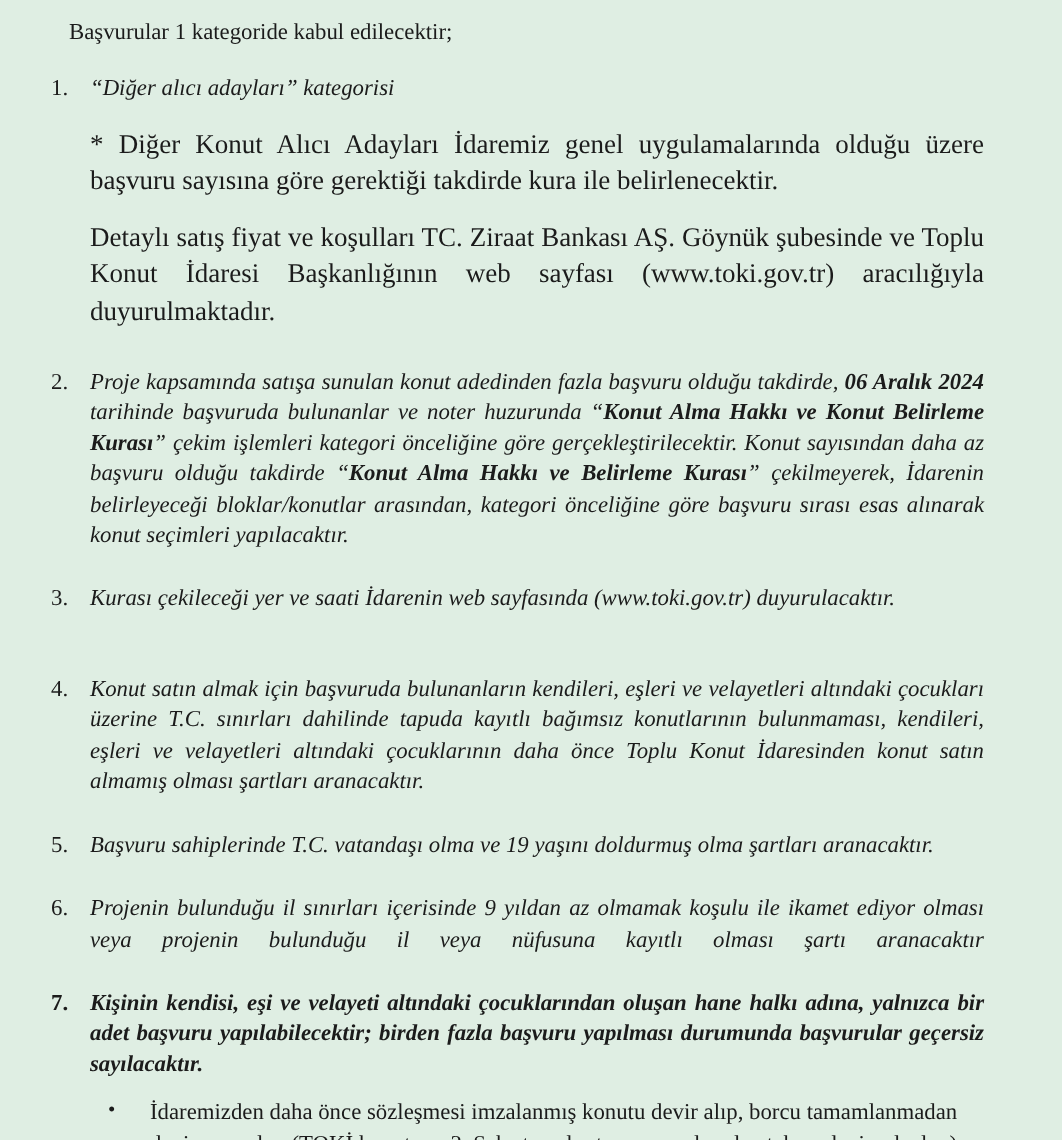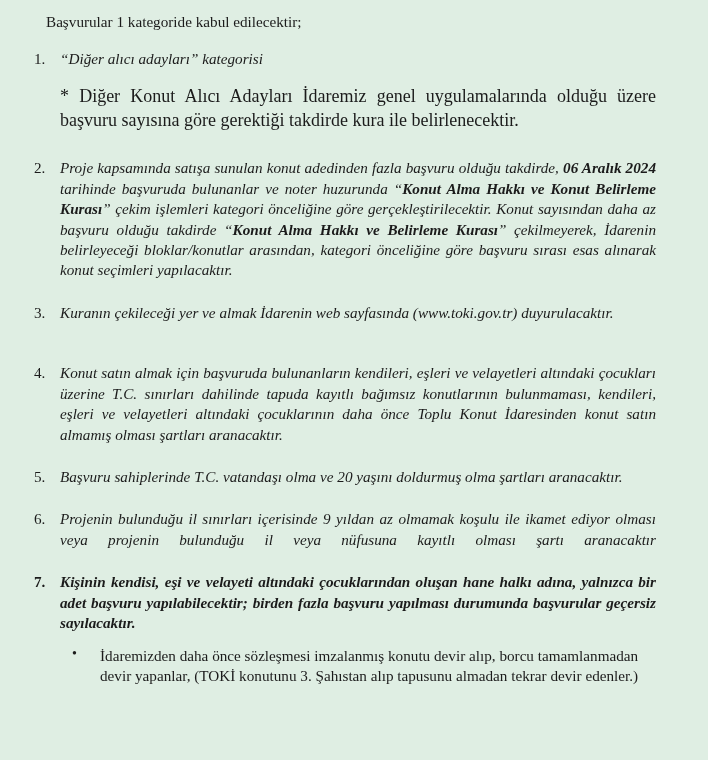--- a/index.html
+++ b/index.html
@@ -116,41 +116,42 @@
 
   <ol class="numlist">
 
     <li style="margin-top:17px;">
       <span class="marker">1.</span>
       <span class="body">“Diğer alıcı adayları” kategorisi</span>
     </li>
   </ol>
 
   <p class="subpara">* Diğer Konut Alıcı Adayları İdaremiz genel uygulamalarında olduğu üzere başvuru sayısına göre gerektiği takdirde kura ile belirlenecektir.</p>
+  <p class="subpara">Detaylı satış fiyat ve koşulları TC. Ziraat Bankası AŞ. Göynük şubesinde ve Toplu Konut İdaresi Başkanlığının web sayfası (www.toki.gov.tr) aracılığıyla duyurulmaktadır.</p>
 
   <ol class="numlist">
 
     <li class="gap-xl">
       <span class="marker">2.</span>
       <span class="body"><span>Proje kapsamında satışa sunulan konut adedinden fazla başvuru olduğu takdirde, </span><span style="font-weight: bold;">06 Aralık 2024</span><span> tarihinde başvuruda bulunanlar ve noter huzurunda “</span><span style="font-weight: bold;">Konut Alma Hakkı ve Konut Belirleme Kurası</span><span>” çekim işlemleri kategori önceliğine göre gerçekleştirilecektir. Konut sayısından daha az başvuru olduğu takdirde “</span><span style="font-weight: bold;">Konut Alma Hakkı ve Belirleme Kurası</span><span>” çekilmeyerek, İdarenin belirleyeceği bloklar/konutlar arasından, kategori önceliğine göre başvuru sırası esas alınarak konut seçimleri yapılacaktır.</span></span>
     </li>
 
     <li class="gap-md">
       <span class="marker">3.</span>
-      <span class="body">Kuranın çekileceği yer ve almak İdarenin web sayfasında (www.toki.gov.tr) duyurulacaktır.</span>
+      <span class="body">Kurası çekileceği yer ve saati İdarenin web sayfasında (www.toki.gov.tr) duyurulacaktır.</span>
     </li>
 
     <li class="gap-lg">
       <span class="marker">4.</span>
       <span class="body">Konut satın almak için başvuruda bulunanların kendileri, eşleri ve velayetleri altındaki çocukları üzerine T.C. sınırları dahilinde tapuda kayıtlı bağımsız konutlarının bulunmaması, kendileri, eşleri ve velayetleri altındaki çocuklarının daha önce Toplu Konut İdaresinden konut satın almamış olması şartları aranacaktır.</span>
     </li>
 
     <li class="gap-md">
       <span class="marker">5.</span>
-      <span class="body">Başvuru sahiplerinde T.C. vatandaşı olma ve 20 yaşını doldurmuş olma şartları aranacaktır.</span>
+      <span class="body">Başvuru sahiplerinde T.C. vatandaşı olma ve 19 yaşını doldurmuş olma şartları aranacaktır.</span>
     </li>
 
     <li class="gap-md just-all">
       <span class="marker">6.</span>
       <span class="body">Projenin bulunduğu il sınırları içerisinde 9 yıldan az olmamak koşulu ile ikamet ediyor olması veya projenin bulunduğu il veya nüfusuna kayıtlı olması şartı aranacaktır</span>
     </li>
 
     <li class="gap-md item-bold">
       <span class="marker">7.</span>
       <span class="body">Kişinin kendisi, eşi ve velayeti altındaki çocuklarından oluşan hane halkı adına, yalnızca bir adet başvuru yapılabilecektir; birden fazla başvuru yapılması durumunda başvurular geçersiz sayılacaktır.</span>

